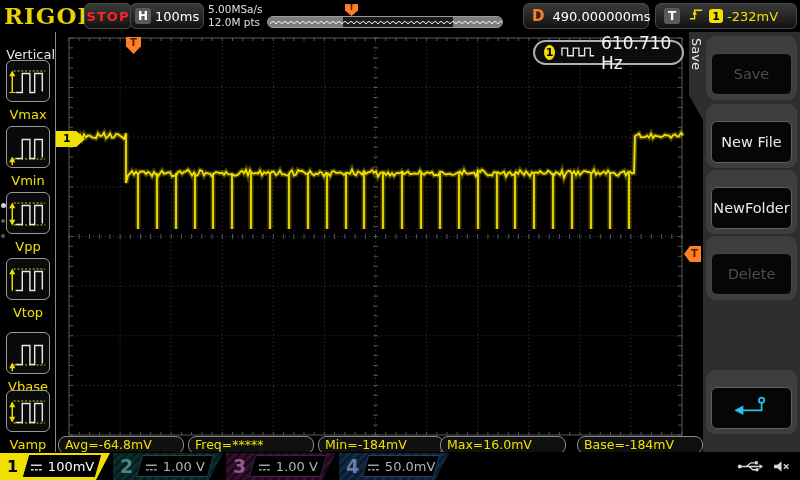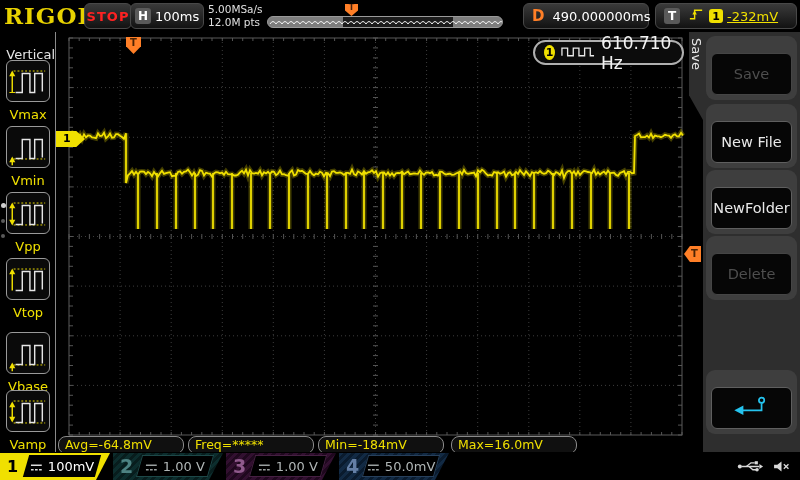--- a/index.html
+++ b/index.html
@@ -23,21 +23,21 @@
             border:1px solid #9a9a9a;border-radius:6px;overflow:hidden;}
   .memwin{position:absolute;top:0;bottom:0;background:#1c1c1c;}
   .memtrack svg{position:absolute;left:0;top:0;}
   .memT{position:absolute;left:345px;top:4px;width:13px;height:12px;background:#ff7f27;
         clip-path:polygon(0 0,100% 0,100% 55%,50% 100%,0 55%);
         font-size:8px;font-weight:bold;color:#46200a;text-align:center;line-height:8px;}
   .dbox{left:523px;width:126px;padding:0 8px;}
   .dkey{color:#ff7f27;font-weight:bold;font-size:15px;margin-right:8px;}
   .dval{color:#fff;font-size:13px;}
   .trigbox{left:655px;width:142px;padding:0 4px;gap:4px;}
-  .tlevel{color:#f0e000;font-size:13px;text-decoration:underline;}
+  .tlevel{color:#f0e000;font-size:13px;}
   .badge1{display:inline-flex;align-items:center;justify-content:center;width:14px;height:14px;
           background:#f0e000;border-radius:3px;color:#000;font-size:11px;font-weight:bold;}
 
   
   .menu{position:absolute;left:0;top:32px;width:56px;height:420px;background:#000;border-right:1px solid #8a8a8a;}
   .menu-title{color:#e5e5e5;font-size:13px;text-align:right;margin-top:15px;}
   .menu-item{position:absolute;left:0;width:56px;text-align:center;cursor:pointer;}
   .micon{display:block;width:44px;height:42px;margin:0 auto;background:#0a0a0a;
          border:1px solid #9a9a9a;border-radius:6px;}
   .micon svg{display:block;margin:1px auto 0;}
@@ -237,21 +237,22 @@
     <span class="fbadge">1</span>
     <span><svg width="34" height="13" viewBox="0 0 36 13">
           <path d="M1 11V3h6v8h6V3h6v8h6V3h6v8h4" fill="none" stroke="#e8e8e8" stroke-width="1.4"></path>
         </svg></span>
     <span class="fval">610.710 Hz</span>
   </div>
   <div class="measrow">
     <div class="measbox" style="left:2px">Avg=-64.8mV</div>
     <div class="measbox" style="left:132px">Freq=*****</div>
     <div class="measbox" style="left:262px">Min=-184mV</div>
-    <div class="measbox" style="left:395px">Max=16.0mV</div>
+    <div class="measbox" style="left:384px">Max=16.0mV</div>
+    <div class="measbox" style="left:521px">Base=-184mV</div>
   </div>
 </main>
 
 <div class="savetab">
   <span>Save</span>
 </div>
 <aside class="rpanel">
   <div class="rbtn-box" style="top:4px">
     <div class="rbtn" data-enabled="false">Save</div>
   </div>

